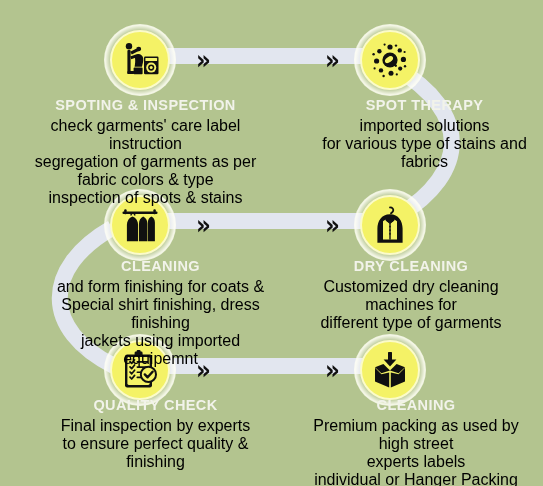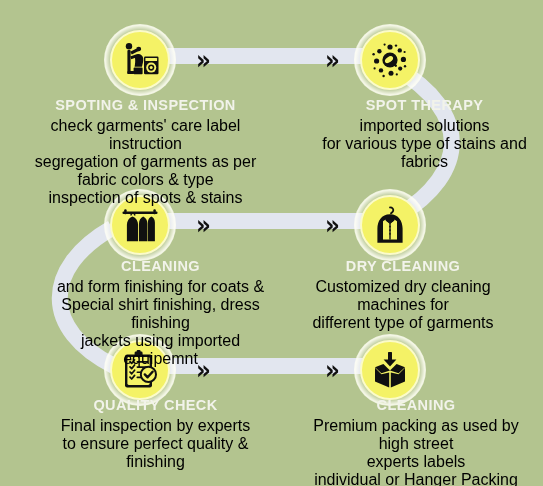--- a/index.html
+++ b/index.html
@@ -96,21 +96,21 @@
   #node-1 { left: 104px; top: 24px; }
   #node-2 { left: 354px; top: 24px; }
   #node-3 { left: 104px; top: 189px; }
   #node-4 { left: 354px; top: 189px; }
   #node-5 { left: 104px; top: 334px; }
   #node-6 { left: 354px; top: 334px; }
 
   #block-1 { left: 23px;  top: 97px;  width: 245px; }
   #block-2 { left: 302px; top: 97px;  width: 245px; }
   #block-3 { left: 53px;  top: 258px; width: 215px; }
-  #block-4 { left: 288px; top: 258px; width: 230px; }
+  #block-4 { left: 296px; top: 258px; width: 230px; }
   #block-5 { left: 43px;  top: 397px; width: 225px; }
   #block-6 { left: 296px; top: 397px; width: 240px; }
 
   #chev-1a { left: 196px; top: 49px; }
   #chev-1b { left: 325px; top: 49px; }
   #chev-2a { left: 196px; top: 214px; }
   #chev-2b { left: 325px; top: 214px; }
   #chev-3a { left: 196px; top: 359px; }
   #chev-3b { left: 325px; top: 359px; }
 </style>

